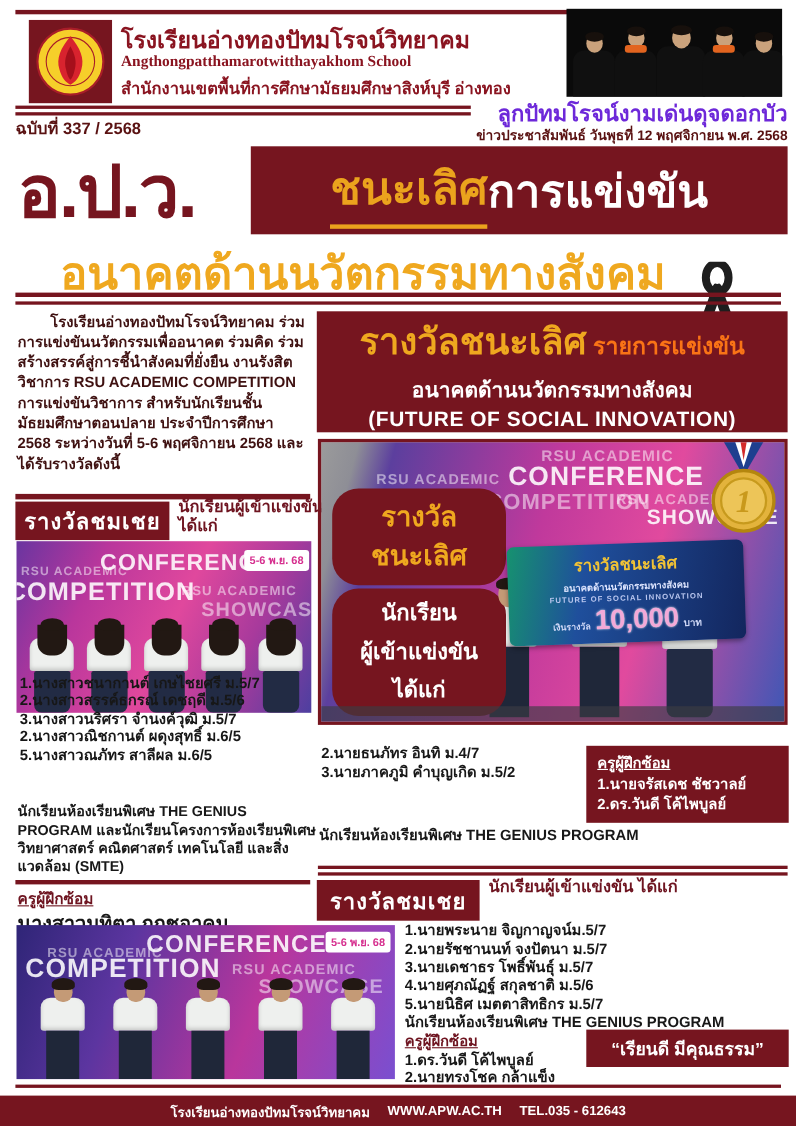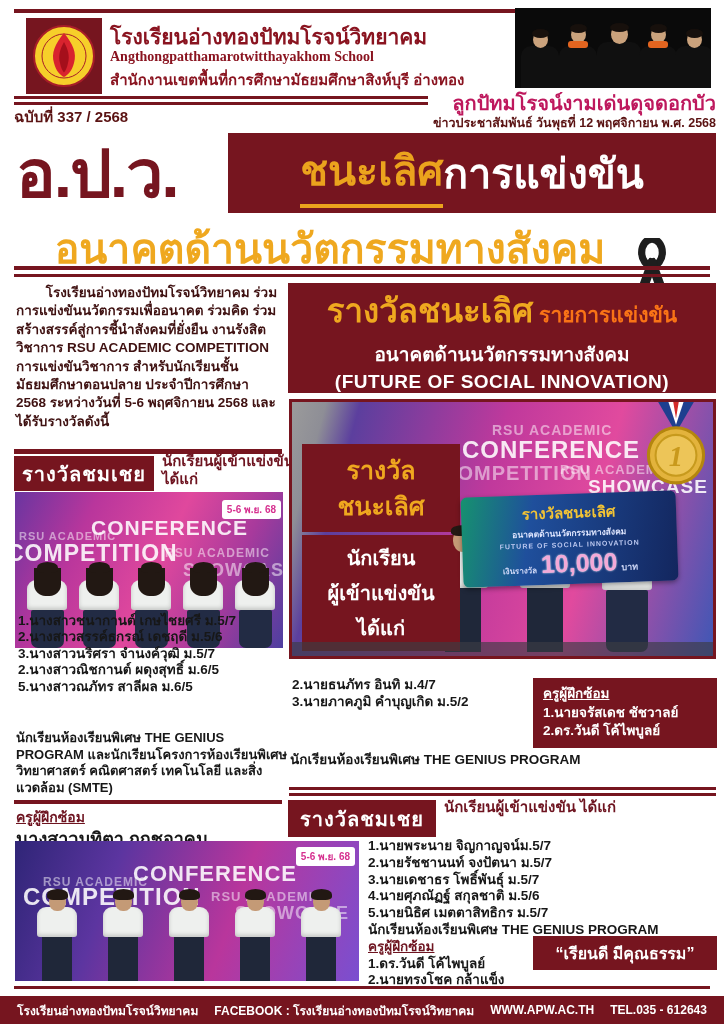--- a/index.html
+++ b/index.html
@@ -6,21 +6,21 @@
   .page{position:relative;width:724px;height:1024px;background:#ffffff;overflow:hidden;
         font-family:"Liberation Sans", sans-serif;font-weight:700;}
   .abs{position:absolute;}
   .rule{position:absolute;background:#76151f;}
 
   
   .school-th{position:absolute;left:110px;top:20px;font-size:21px;color:#8a1420;}
   .school-en{position:absolute;left:110px;top:49px;font-size:14px;color:#8a1420;font-family:"Liberation Serif",serif;}
   .district{position:absolute;left:110px;top:68px;font-size:15px;color:#8a1420;}
   .issue{position:absolute;left:14px;top:105px;font-size:15px;color:#5a1212;}
-  .motto{position:absolute;right:8px;top:87px;font-size:20px;color:#be185d;white-space:nowrap;}
+  .motto{position:absolute;right:8px;top:87px;font-size:20px;color:#6d28d9;white-space:nowrap;}
   .news-date{position:absolute;right:8px;top:113px;font-size:12.5px;color:#5a1212;white-space:nowrap;}
   .staff-photo{position:absolute;left:515px;top:8px;width:196px;height:80px;background:#0a0a0a;overflow:hidden;}
 
   
   .hl-prefix{position:absolute;left:16px;top:134px;font-size:66px;line-height:80px;color:#76151f;letter-spacing:-2px;}
   .hl-box{position:absolute;left:228px;top:133px;width:488px;height:80px;background:#76151f;
           display:flex;align-items:center;justify-content:center;}
   .hl-win{color:#eba31d;font-size:41px;border-bottom:4px solid #eba31d;padding-bottom:1px;}
   .hl-comp{color:#ffffff;font-size:41px;}
   .hl-line2{position:absolute;left:0;top:216px;width:660px;text-align:center;font-size:41px;color:#efa81f;white-space:nowrap;}
@@ -30,21 +30,21 @@
          color:#3f1111;text-indent:2.2em;margin:0;}
 
   .badge-title{background:#76151f;color:#ffffff;display:flex;align-items:center;justify-content:center;font-size:20px;letter-spacing:1px;}
   .sub-maroon{color:#6e1420;font-size:15px;line-height:18px;}
 
   .photo{position:absolute;overflow:hidden;}
   .photo .floor{position:absolute;left:0;right:0;bottom:0;height:14px;background:#3c3c44;opacity:.65;}
   .bg-girls{background:linear-gradient(115deg,#6a35a0 0%,#b9369c 25%,#e0489d 52%,#a83a9c 75%,#4d3fa0 100%);}
   .bg-winner{background:linear-gradient(105deg,#9b9b9b 0%,#8e8e96 7%,#5c3f9e 14%,#c0399c 45%,#e14a9e 68%,#3f57b5 100%);}
   .bg-boys{background:linear-gradient(110deg,#2f2577 0%,#5c35a0 28%,#b9369c 62%,#7a4fd0 100%);}
-  .bd-word{position:absolute;color:rgba(255,255,255,.88);letter-spacing:1px;white-space:nowrap;margin-top:16px;}
+  .bd-word{position:absolute;color:rgba(255,255,255,.88);letter-spacing:1px;white-space:nowrap;}
   .bd-dim{color:rgba(255,255,255,.5);}
   .date-badge{position:absolute;background:#ffffff;color:#d6308f;font-size:10px;padding:2px 5px;border-radius:3px;white-space:nowrap;}
 
   .person{position:absolute;display:flex;flex-direction:column;align-items:center;}
   .p-head{width:17px;height:19px;border-radius:50% 50% 46% 46%;background:#c49a76;position:relative;z-index:2;}
   .p-head::before{content:"";position:absolute;top:-3px;left:-2px;right:-2px;height:11px;border-radius:50% 50% 30% 30%;background:#221813;}
   .long .p-head::after{content:"";position:absolute;top:3px;left:-5px;width:27px;height:28px;background:#221813;border-radius:0 0 42% 42%;z-index:-1;}
   .p-shirt{width:40px;height:30px;background:#eef0ee;border-radius:9px 9px 3px 3px;margin-top:-4px;box-shadow:inset 0 -2px 4px rgba(0,0,0,.18);}
   .p-skirt{width:33px;height:38px;background:#222b44;border-radius:2px 2px 7px 7px;}
   .p-pants{width:30px;height:44px;background:#1f2739;}
@@ -62,21 +62,21 @@
   
   .award-box{position:absolute;left:288px;top:283px;width:428px;height:110px;background:#76151f;
              display:flex;flex-direction:column;align-items:center;justify-content:center;gap:2px;}
   .ab-row1{display:flex;align-items:baseline;gap:6px;}
   .ab-title{color:#efa81f;font-size:33px;}
   .ab-sub{color:#f97316;font-size:21px;}
   .ab-line2{color:#ffffff;font-size:19px;}
   .ab-line3{color:#ffffff;font-size:19px;letter-spacing:.5px;}
 
   .winner-photo{position:absolute;left:289px;top:399px;width:421px;height:254px;border:3px solid #76151f;}
-  .ov-box{position:absolute;left:10px;background:#76151f;width:158px;display:flex;flex-direction:column;align-items:center;justify-content:center;}
+  .ov-box{position:absolute;left:10px;background:#76151f;width:158px;display:flex;flex-direction:column;align-items:center;justify-content:center;border-radius:24px;}
   .ov-award{top:42px;height:88px;color:#efa81f;font-size:25px;line-height:36px;}
   .ov-students{top:133px;height:116px;color:#ffffff;font-size:20px;line-height:35px;}
   .medal{position:absolute;right:6px;top:-8px;width:62px;height:94px;z-index:5;}
 
   .cheque{position:absolute;left:170px;top:92px;width:215px;height:90px;border-radius:6px;transform:rotate(-2deg);
           background:linear-gradient(100deg,#16926f 0%,#1f4f9c 32%,#13265e 100%);z-index:4;
           display:flex;flex-direction:column;align-items:center;justify-content:center;gap:1px;box-shadow:0 2px 5px rgba(0,0,0,.4);}
   .cq-title{color:#f2c335;font-size:15px;}
   .cq-l2{color:#dfe6ff;font-size:8.5px;}
   .cq-l3{color:#b9c6ef;font-size:7px;letter-spacing:1px;}
@@ -341,18 +341,17 @@
     <div class="coach-title-u">ครูผู้ฝึกซ้อม</div>
     <div>1.ดร.วันดี โค้ไพบูลย์</div>
     <div>2.นายทรงโชค กล้าแข็ง</div>
   </div>
 
   <div class="quote-box">“เรียนดี มีคุณธรรม”</div>
 
   <div class="rule" style="left:14px;top:986px;width:696px;height:3px;"></div>
   <div class="footer-bar">
     <span>โรงเรียนอ่างทองปัทมโรจน์วิทยาคม</span>
-    <span>FACEBOOK : โรงเรียนอ่างทองปัทมโรจน์วิทยาคม</span>
     <span>WWW.APW.AC.TH</span>
     <span>TEL.035 - 612643</span>
   </div>
 
 </div>
 
 </body></html>

